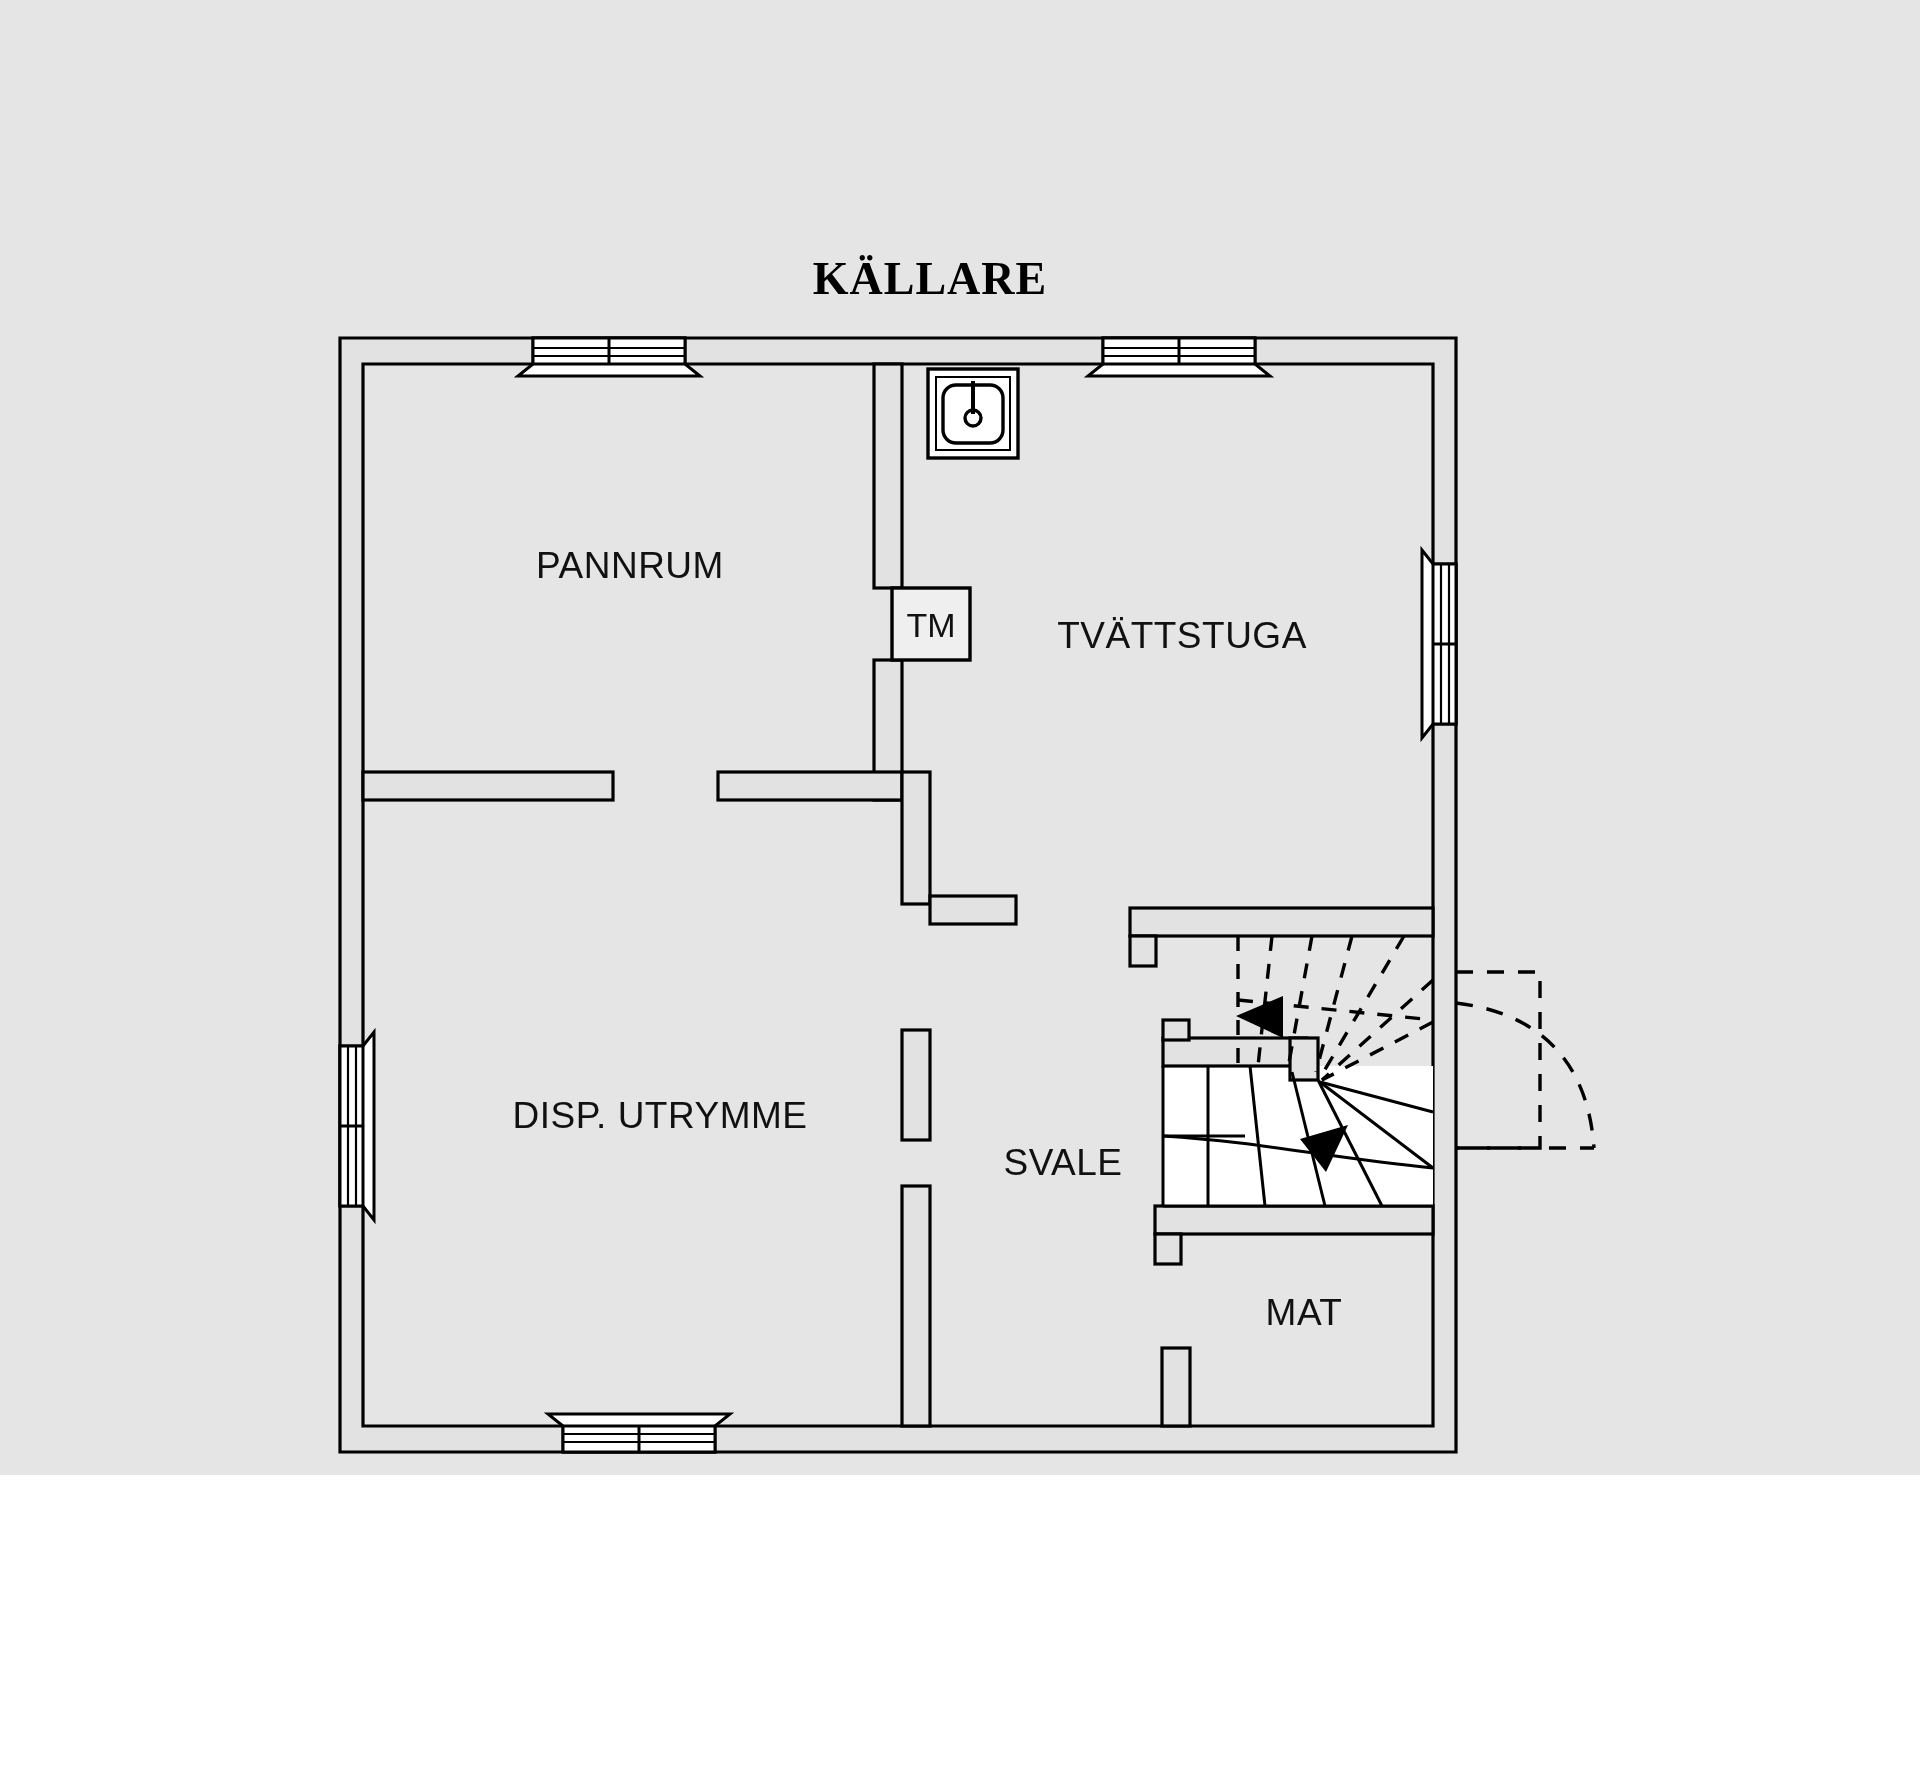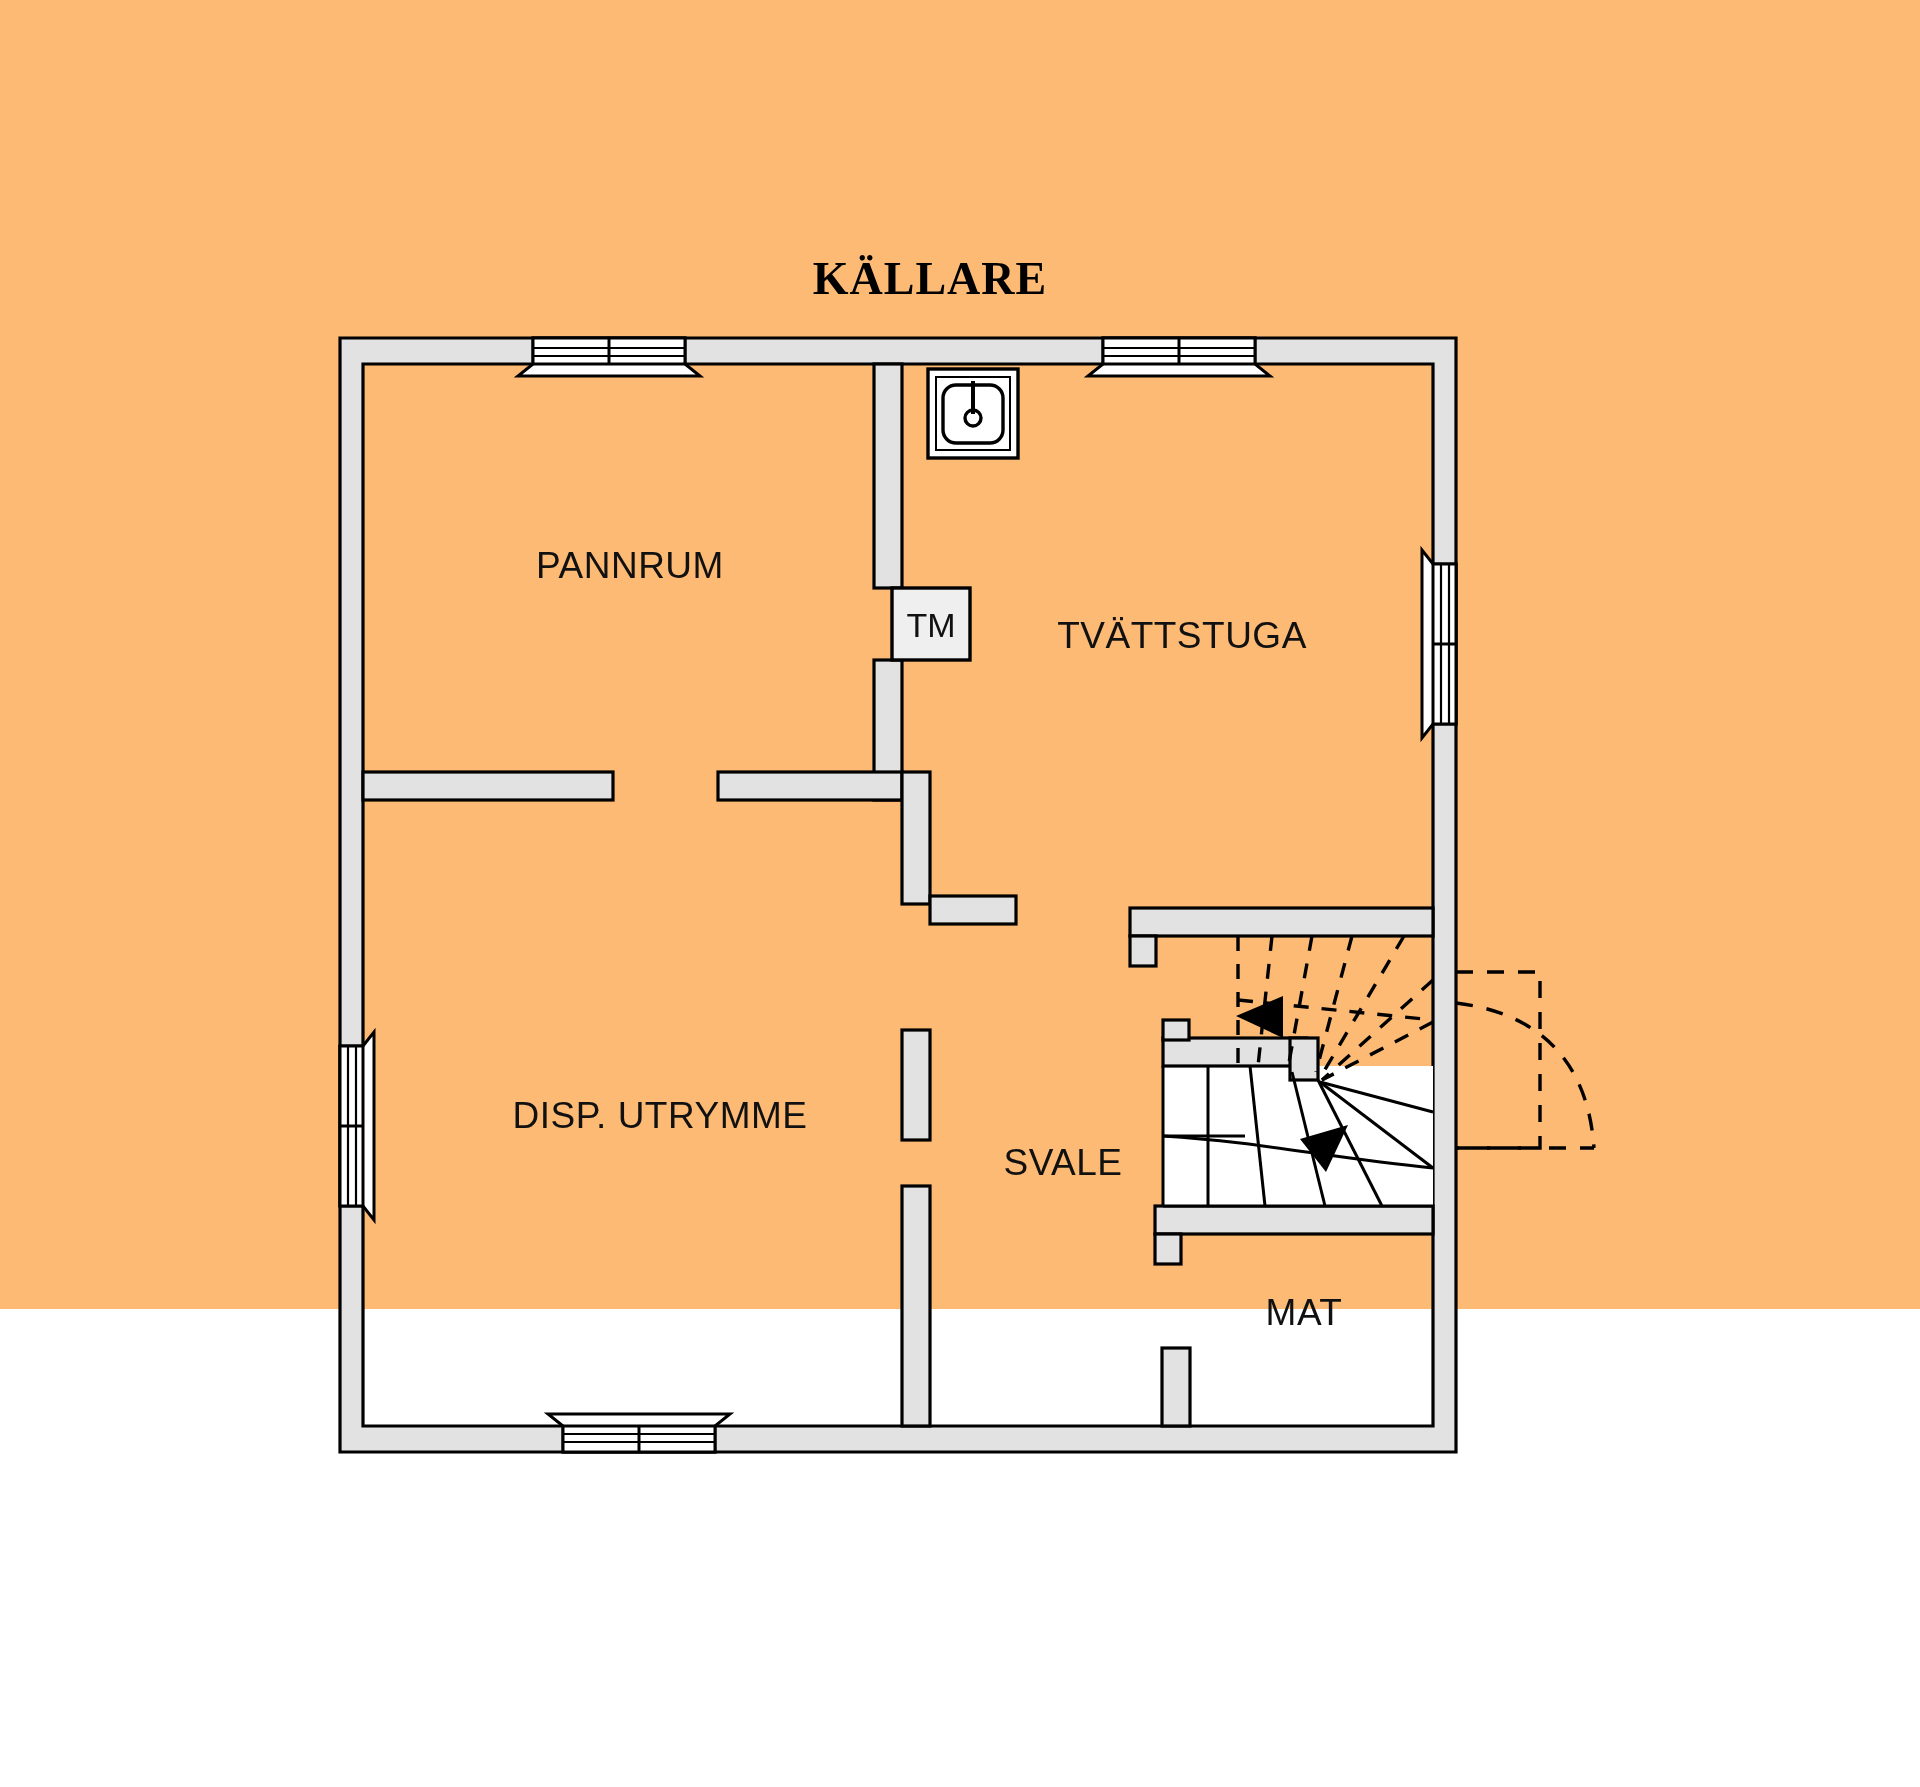--- a/index.html
+++ b/index.html
@@ -9,22 +9,22 @@
   }
   body {
     width: 1920px;
     height: 1787px;
     font-family: "Liberation Sans", sans-serif;
     overflow: hidden;
   }
   #plan-root {
     position: relative;
     width: 1920px;
-    height: 1309px;
-    background: #fdba74;
+    height: 1475px;
+    background: #e5e5e5;
   }
   #floorplan-title {
     position: absolute;
     left: 0;
     top: 252px;
     width: 1920px;
     text-align: center;
     font-family: "Liberation Serif", serif;
     font-weight: bold;
     font-size: 46px;

